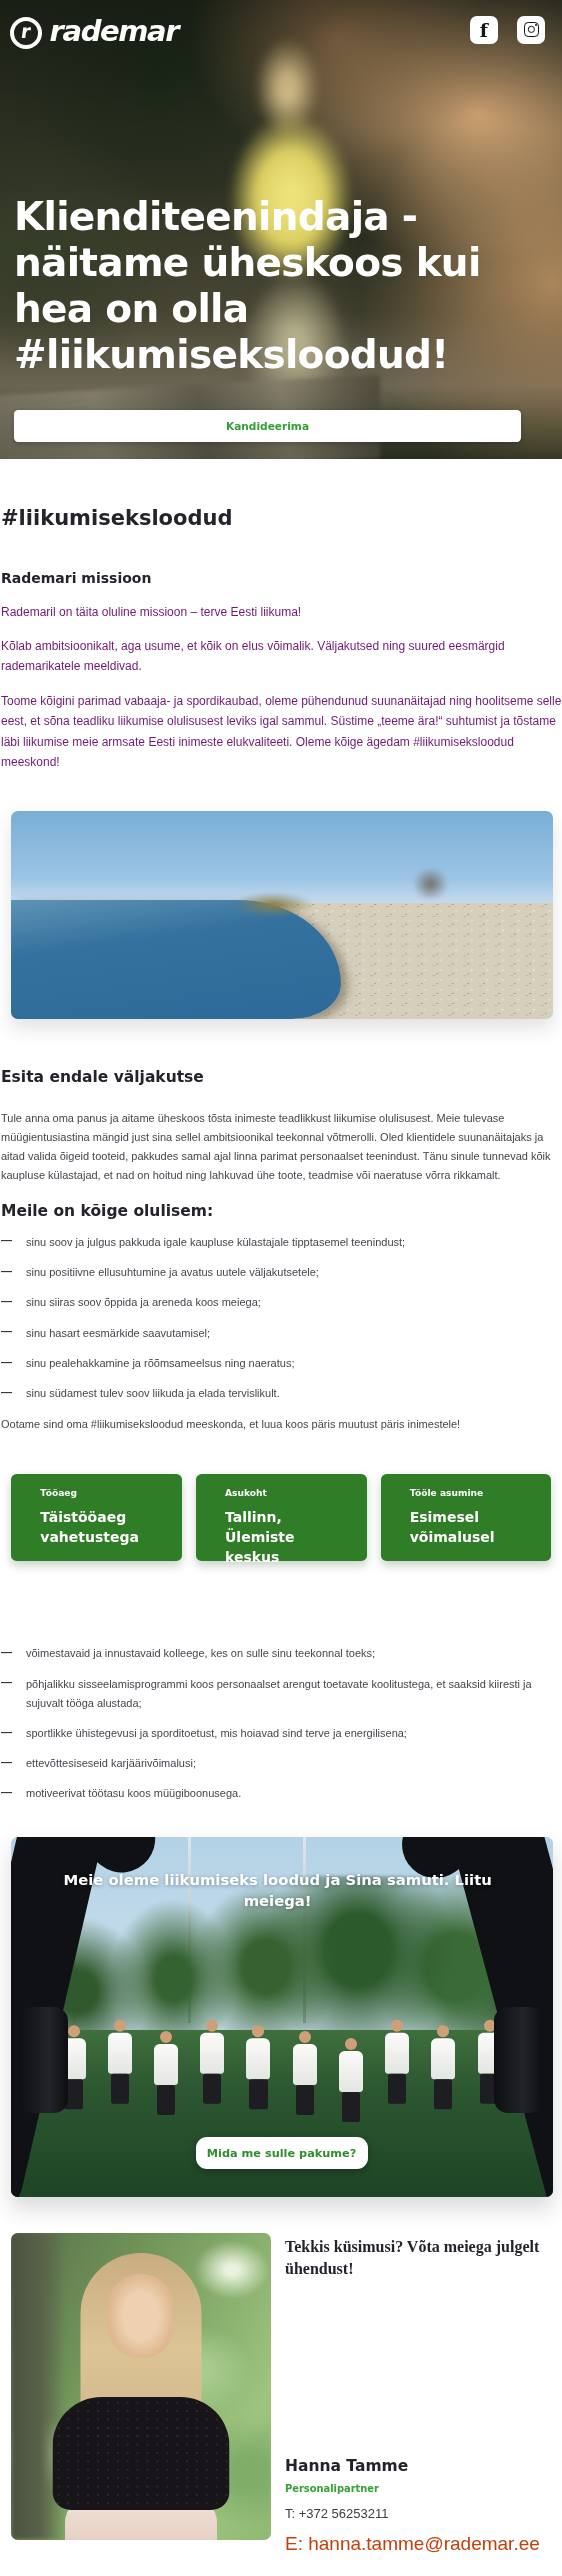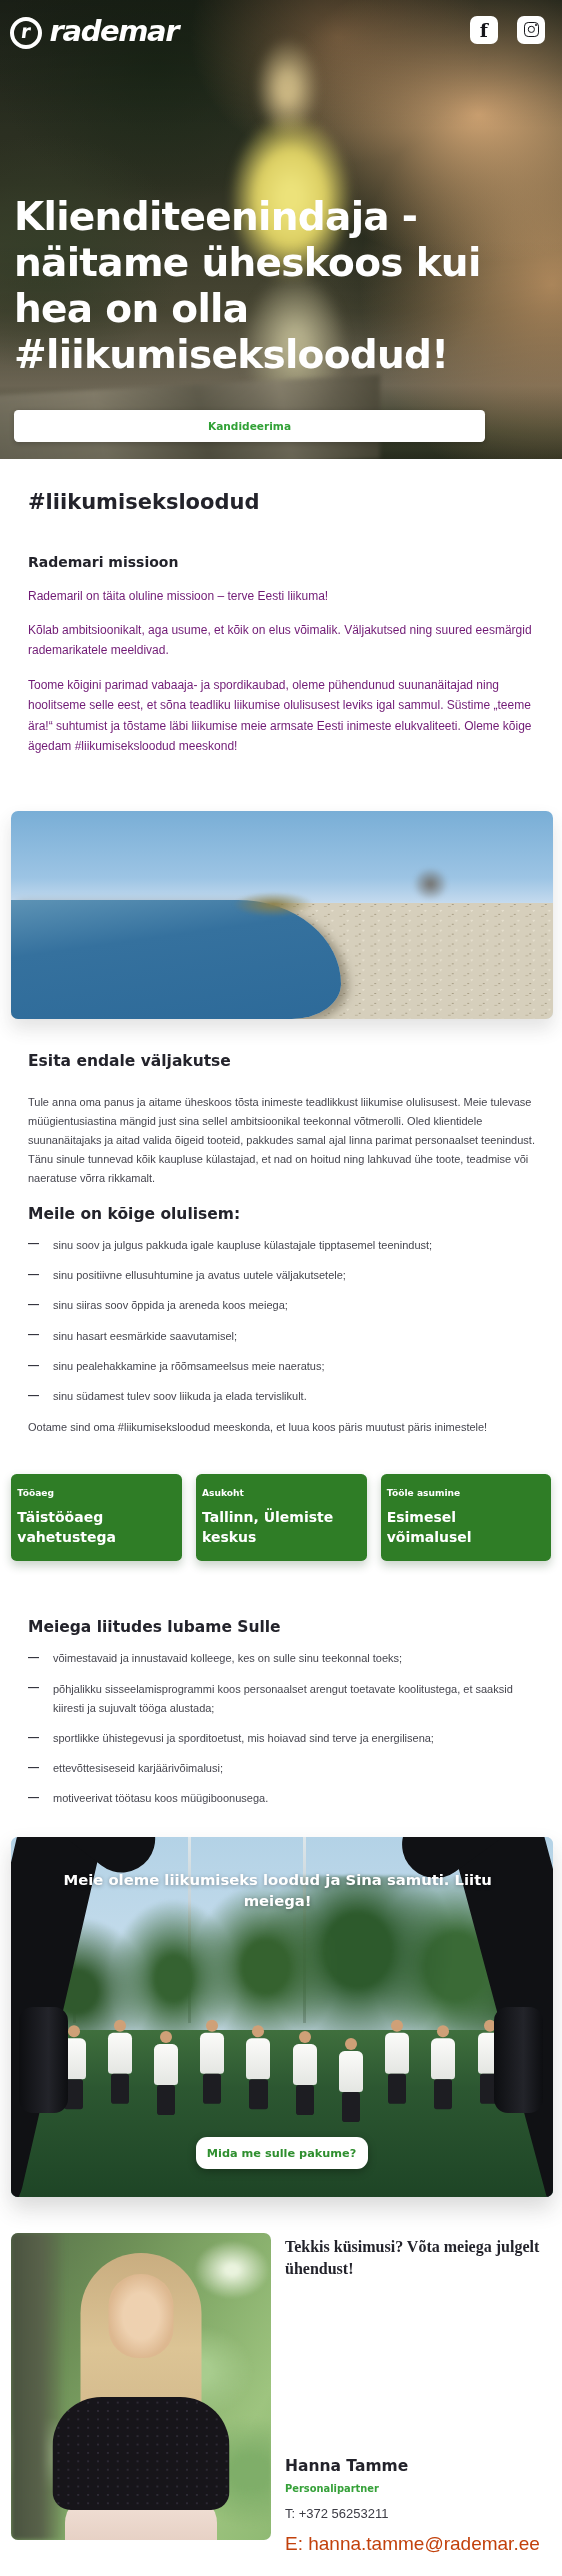--- a/index.html
+++ b/index.html
@@ -39,26 +39,26 @@
   .social { position:absolute; top:15.5px; right:17.6px; display:flex; gap:19.7px; }
   .social-btn { width:28px; height:28px; background:#fff; border-radius:7px; border:none;
     display:flex; align-items:center; justify-content:center; cursor:pointer; padding:0; }
   .fb-glyph { font-family:"DejaVu Serif", serif; font-weight:bold; font-size:19px; color:#14151a; line-height:1; transform:translateY(0.7px); }
   .ig-box { width:14.8px; height:14.8px; border:1.8px solid #14151a; border-radius:4.2px; position:relative; }
   .ig-lens { position:absolute; left:50%; top:50%; transform:translate(-50%,-50%); width:6.3px; height:6.3px; border:1.8px solid #14151a; border-radius:50%; }
   .ig-dot { position:absolute; right:0.7px; top:0.7px; width:2.1px; height:2.1px; background:#14151a; border-radius:50%; }
 
   .hero-title { position:absolute; left:14px; top:194px; width:526px; margin:0; color:#fff;
     font-family:"DejaVu Sans", sans-serif; font-weight:800; font-size:39px; line-height:46px; letter-spacing:-0.7px; }
-  .hero-apply { position:absolute; left:14px; top:410px; width:471px; height:32px; background:#fff; border:none;
+  .hero-apply { position:absolute; left:14px; top:410px; width:507px; height:32px; background:#fff; border:none;
     border-radius:4.2px; color:#31a136; font-family:"DejaVu Sans", sans-serif; font-weight:bold; font-size:10.6px;
     display:flex; align-items:center; justify-content:center; cursor:pointer; box-shadow:0 1.4px 5.6px rgba(0,0,0,.2); }
 
   
-  .pad { padding:0 28px; }
+  .pad { padding:0 1px;margin-top:16px; }
   .h-hash { margin:29.6px 0 0; font-family:"DejaVu Sans", sans-serif; font-weight:800; font-size:21px; line-height:27px; color:#23232b; }
   .h-sub  { margin:37px 0 0; font-family:"DejaVu Sans", sans-serif; font-weight:800; font-size:14px; line-height:19px; color:#23232b; }
   .h-mid  { margin:0;        font-family:"DejaVu Sans", sans-serif; font-weight:800; font-size:15.5px; line-height:21px; color:#23232b; }
   .body1 { font-size:12px;   line-height:20.4px; margin:14px 0 0; color:#701a75; }
   .body2 { font-size:11px; line-height:19px; margin:21px 0 0; color:#45454e; }
   .section-intro     { position:absolute; top:459px;  left:0; width:563px; }
   .section-challenge { position:absolute; top:1051px; left:0; width:563px; }
   .section-benefits  { position:absolute; top:1617px; left:0; width:563px; }
   .h-mid.with-gap { margin-top:15.5px; }
   .dash-list { list-style:none; margin:0; padding:0; }
@@ -79,21 +79,21 @@
   .bp-sea { position:absolute; left:0; top:43%; width:61%; height:57%;
     background:linear-gradient(172deg,#5d93b5 0%,#35719e 35%,#2d6a99 100%);
     border-radius:0 42% 20% 0 / 0 95% 40% 0; box-shadow:7px 3.5px 9.9px rgba(105,98,78,.55); }
   .bp-grass { position:absolute; left:41%; top:39%; width:15%; height:12%;
     background:radial-gradient(closest-side,#8a7f4a,rgba(138,127,74,0)); filter:blur(1.4px); }
   .bp-tree { position:absolute; left:73%; top:24%; width:9%; height:22%;
     background:radial-gradient(closest-side,rgba(96,80,64,.75),transparent 72%); filter:blur(2.1px); }
 
   
   .cards { position:absolute; top:1474px; left:11.3px; width:540px; display:flex; gap:14px; }
-  .card { flex:1; height:87px; background:#2f7d26; border-radius:5.6px; padding:14px 6px; color:#fff;
+  .card { flex:1; height:87px; background:#2f7d26; border-radius:5.6px; padding:14px 29px; color:#fff;
     box-shadow:0 4.2px 9.9px rgba(20,60,20,.22); }
   .card-label { font-family:"DejaVu Sans", sans-serif; font-weight:bold; font-size:9.1px; line-height:11.3px; }
   .card-value { margin-top:9.1px; font-family:"DejaVu Sans", sans-serif; font-weight:800; font-size:14px; line-height:19.7px; }
 
   
   .team-banner { position:absolute; top:1837px; left:10.6px; width:542px; height:360px; border-radius:7px; overflow:hidden;
     box-shadow:0 11.3px 21px rgba(50,50,50,.18); background:#bcd6e7; }
   .tb-sky { position:absolute; inset:0; background:linear-gradient(180deg,#b3d2e6 0%,#cde1ee 48%,#c0d6e3 58%); }
   .tb-pole { position:absolute; top:0; width:3.5px; height:186px; background:linear-gradient(180deg,#dde6ea,#9fb0b8); }
   .tb-trees { position:absolute; left:0; right:0; top:39px; height:165px; filter:blur(1.4px);
@@ -215,21 +215,21 @@
 
   <section class="section-challenge pad">
     <h3 class="h-mid">Esita endale väljakutse</h3>
     <p class="body2">Tule anna oma panus ja aitame üheskoos tõsta inimeste teadlikkust liikumise olulisusest. Meie tulevase müügientusiastina mängid just sina sellel ambitsioonikal teekonnal võtmerolli. Oled klientidele suunanäitajaks ja aitad valida õigeid tooteid, pakkudes samal ajal linna parimat personaalset teenindust. Tänu sinule tunnevad kõik kaupluse külastajad, et nad on hoitud ning lahkuvad ühe toote, teadmise või naeratuse võrra rikkamalt.</p>
     <h3 class="h-mid with-gap">Meile on kõige olulisem:</h3>
     <ul class="dash-list">
       <li><span class="dash">—</span><span>sinu soov ja julgus pakkuda igale kaupluse külastajale tipptasemel teenindust;</span></li>
       <li><span class="dash">—</span><span>sinu positiivne ellusuhtumine ja avatus uutele väljakutsetele;</span></li>
       <li><span class="dash">—</span><span>sinu siiras soov õppida ja areneda koos meiega;</span></li>
       <li><span class="dash">—</span><span>sinu hasart eesmärkide saavutamisel;</span></li>
-      <li><span class="dash">—</span><span>sinu pealehakkamine ja rõõmsameelsus meie naeratus;</span></li>
+      <li><span class="dash">—</span><span>sinu pealehakkamine ja rõõmsameelsus ning naeratus;</span></li>
       <li><span class="dash">—</span><span>sinu südamest tulev soov liikuda ja elada tervislikult.</span></li>
     </ul>
     <p class="body2 closing">Ootame sind oma #liikumiseksloodud meeskonda, et luua koos päris muutust päris inimestele!</p>
   </section>
 
   <div class="cards">
     <div class="card">
       <div class="card-label">Tööaeg</div>
       <div class="card-value">Täistööaeg vahetustega</div>
     </div>
@@ -237,21 +237,20 @@
       <div class="card-label">Asukoht</div>
       <div class="card-value">Tallinn, Ülemiste keskus</div>
     </div>
     <div class="card">
       <div class="card-label">Tööle asumine</div>
       <div class="card-value">Esimesel võimalusel</div>
     </div>
   </div>
 
   <section class="section-benefits pad">
-    <h3 class="h-mid">Meiega liitudes lubame Sulle</h3>
     <ul class="dash-list" style="margin-top:9.9px;">
       <li><span class="dash">—</span><span>võimestavaid ja innustavaid kolleege, kes on sulle sinu teekonnal toeks;</span></li>
       <li><span class="dash">—</span><span>põhjalikku sisseelamisprogrammi koos personaalset arengut toetavate koolitustega, et saaksid kiiresti ja sujuvalt tööga alustada;</span></li>
       <li><span class="dash">—</span><span>sportlikke ühistegevusi ja sporditoetust, mis hoiavad sind terve ja energilisena;</span></li>
       <li><span class="dash">—</span><span>ettevõttesiseseid karjäärivõimalusi;</span></li>
       <li><span class="dash">—</span><span>motiveerivat töötasu koos müügiboonusega.</span></li>
     </ul>
   </section>
 
   <section class="team-banner">

